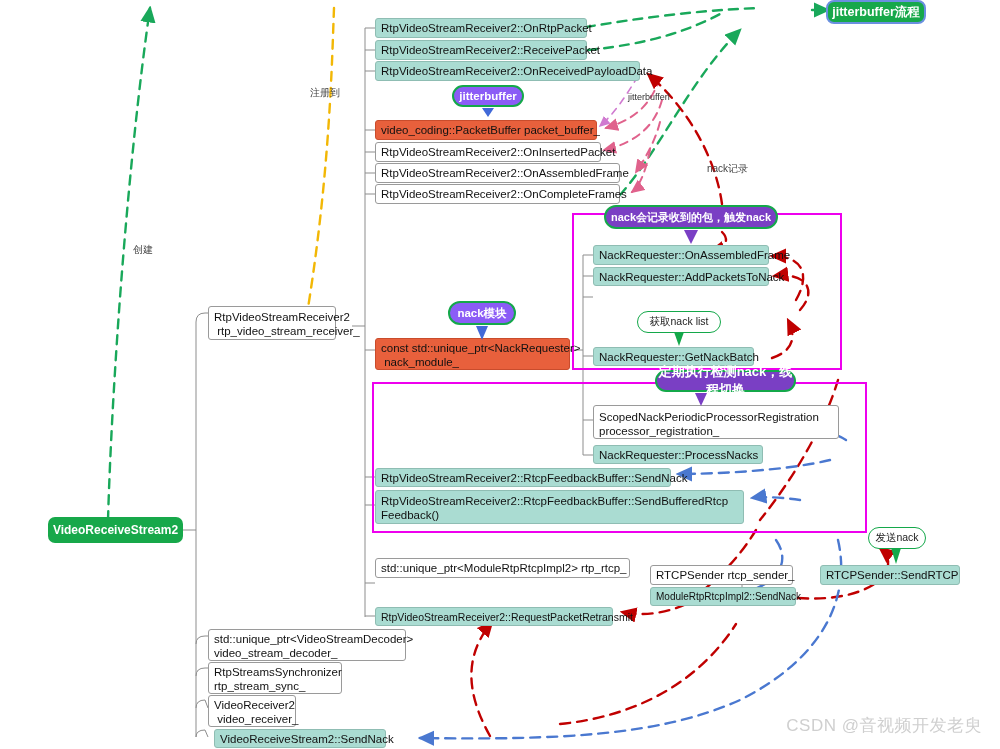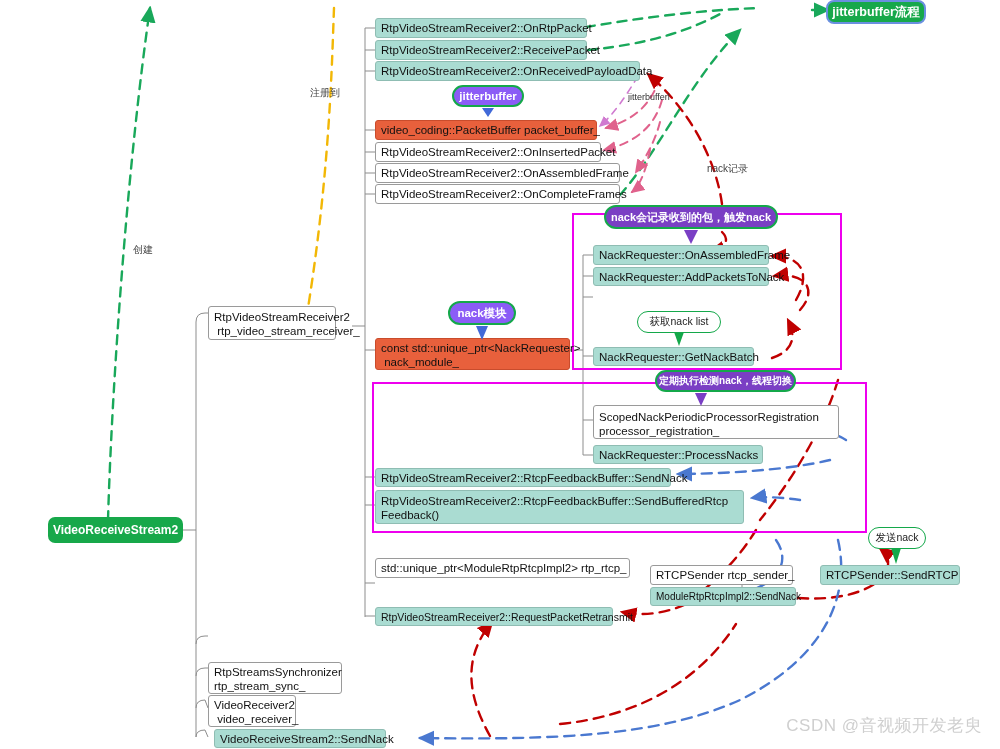--- a/index.html
+++ b/index.html
@@ -183,33 +183,35 @@
   <div class="node teal" style="left:375px;top:490px;width:369px;height:34px;padding-top:3px;">RtpVideoStreamReceiver2::RtcpFeedbackBuffer::SendBufferedRtcp
 Feedback()</div>
 
   <div class="node plain center" style="left:375px;top:558px;width:255px;height:20px;">std::unique_ptr&lt;ModuleRtpRtcpImpl2&gt; rtp_rtcp_</div>
   <div class="node teal center" style="left:375px;top:607px;width:238px;height:19px;font-size:10.5px;">RtpVideoStreamReceiver2::RequestPacketRetransmit</div>
 
   <div class="node plain center" style="left:650px;top:565px;width:143px;height:20px;">RTCPSender rtcp_sender_</div>
   <div class="node teal center" style="left:650px;top:587px;width:146px;height:19px;font-size:10px;">ModuleRtpRtcpImpl2::SendNack</div>
   <div class="node teal center" style="left:820px;top:565px;width:140px;height:20px;">RTCPSender::SendRTCP</div>
 
+  <div class="node plain" style="left:208px;top:629px;width:198px;height:32px;padding-top:2px;">std::unique_ptr&lt;VideoStreamDecoder&gt;
+video_stream_decoder_</div>
   <div class="node plain" style="left:208px;top:662px;width:134px;height:32px;padding-top:2px;">RtpStreamsSynchronizer
 rtp_stream_sync_</div>
   <div class="node plain" style="left:208px;top:695px;width:88px;height:32px;padding-top:2px;">VideoReceiver2
  video_receiver_</div>
   <div class="node teal center" style="left:208px;top:729px;width:172px;height:19px;margin-left:6px;">VideoReceiveStream2::SendNack</div>
 
   <div class="callout blue" style="left:452px;top:85px;width:72px;height:22px;">jitterbuffer<span class="tail" style="left:28px;top:21px;border-left:6px solid transparent;border-right:6px solid transparent;border-top:9px solid #4169d8;"></span></div>
 
   <div class="callout blue" style="left:448px;top:301px;width:68px;height:24px;">nack模块<span class="tail" style="left:26px;top:23px;border-left:6px solid transparent;border-right:6px solid transparent;border-top:14px solid #4169d8;"></span></div>
 
   <div class="callout purple" style="left:604px;top:205px;width:174px;height:24px;">nack会记录收到的包，触发nack<span class="tail" style="left:78px;top:23px;border-left:7px solid transparent;border-right:7px solid transparent;border-top:14px solid #7a3fc4;"></span></div>
 
-  <div class="callout purple" style="left:655px;top:370px;width:141px;height:22px;font-size:10px;">定期执行检测nack，线程切换<span class="tail" style="left:38px;top:21px;border-left:6px solid transparent;border-right:6px solid transparent;border-top:13px solid #7a3fc4;"></span></div>
+  <div class="callout purple" style="left:655px;top:370px;width:141px;height:22px;font-size:13px;">定期执行检测nack，线程切换<span class="tail" style="left:38px;top:21px;border-left:6px solid transparent;border-right:6px solid transparent;border-top:13px solid #7a3fc4;"></span></div>
 
   <div class="callout white" style="left:637px;top:311px;width:84px;height:22px;">获取nack list<span class="tail" style="left:36px;top:20px;border-left:5px solid transparent;border-right:5px solid transparent;border-top:14px solid #14a84a;"></span></div>
 
   <div class="callout white" style="left:868px;top:527px;width:58px;height:22px;">发送nack<span class="tail" style="left:22px;top:20px;border-left:5px solid transparent;border-right:5px solid transparent;border-top:16px solid #14a84a;"></span></div>
 
   <div class="edgelabel" style="left:133px;top:243px;">创建</div>
   <div class="edgelabel" style="left:310px;top:86px;">注册到</div>
   <div class="edgelabel sm" style="left:628px;top:92px;">jitterbufferl</div>
   <div class="edgelabel" style="left:707px;top:150px;margin-top:12px;">nack记录</div>
 

